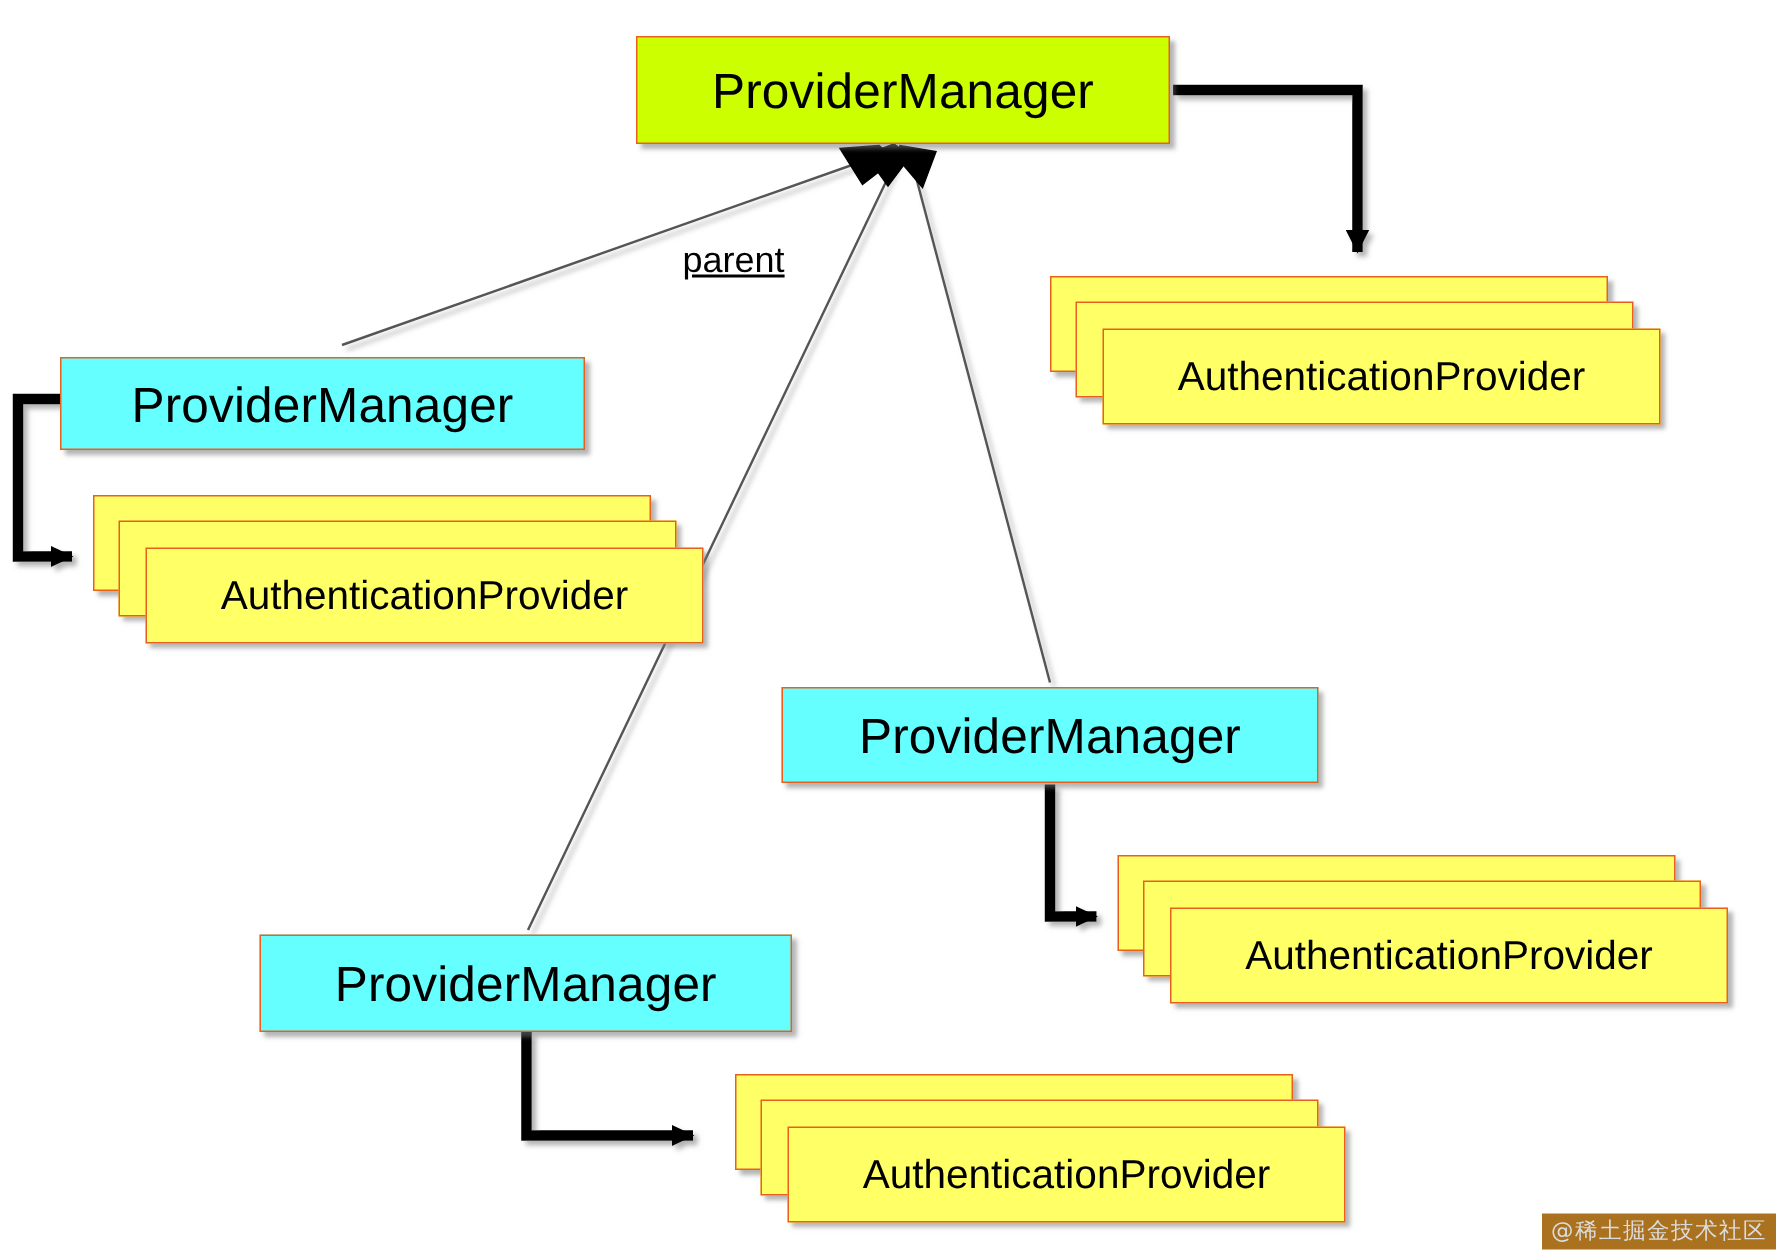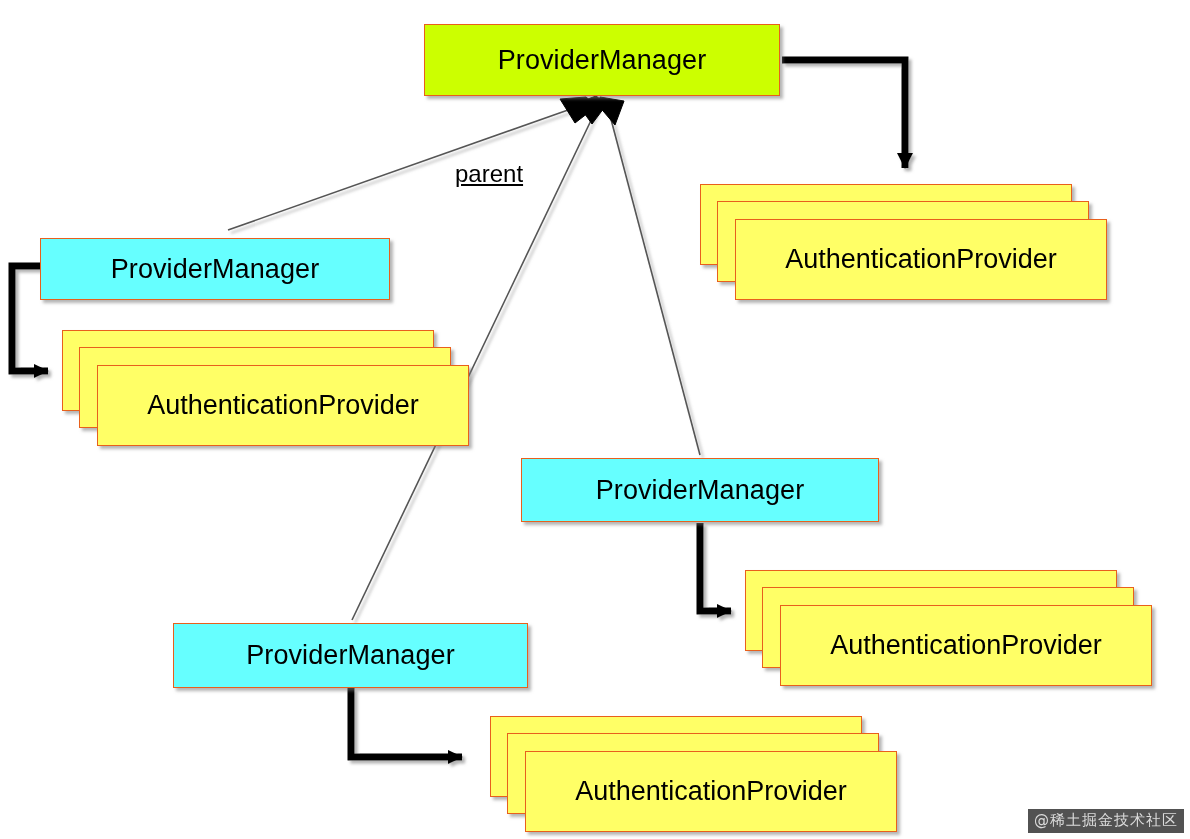--- a/index.html
+++ b/index.html
@@ -33,21 +33,21 @@
     box-sizing: border-box;
     border: 1px solid #e8601c;
     display: flex;
     align-items: center;
     justify-content: center;
     color: #000000;
     white-space: nowrap;
     box-shadow: 3px 3px 3px rgba(120,120,120,0.55);
   }
   .node .label {
-    font-size: 27px;
+    font-size: 33px;
     line-height: 1;
     letter-spacing: 0.1px;
   }
 
   .node.root {
     background: #ccff00;
     border-color: #e8601c;
   }
   .node.manager {
     background: #66ffff;
@@ -57,21 +57,21 @@
   
   .stack {
     position: absolute;
     width: 410px;
     height: 102px;
   }
   .stack .sheet {
     position: absolute;
     box-sizing: border-box;
     width: 372px;
-    height: 81px;
+    height: 64px;
     background: #ffff66;
     border: 1px solid #e8601c;
     box-shadow: 3px 3px 3px rgba(120,120,120,0.55);
   }
   .stack .sheet.s1 { left: 0px;  top: 0px;  }
   .stack .sheet.s2 { left: 17px; top: 17px; }
   .stack .sheet.s3 {
     left: 35px;
     top: 35px;
     display: flex;
@@ -95,21 +95,21 @@
     text-decoration: underline;
   }
 
   
   .watermark {
     position: absolute;
     right: 6px;
     bottom: 6px;
     font-size: 15px;
     color: #d8d8d8;
-    background: #404040;
+    background: #a16207;
     padding: 2px 6px 3px 6px;
     letter-spacing: 1px;
     opacity: 0.9;
     white-space: nowrap;
     font-family: "DejaVu Sans", sans-serif;
   }
 </style>
 </head>
 <body>
 

